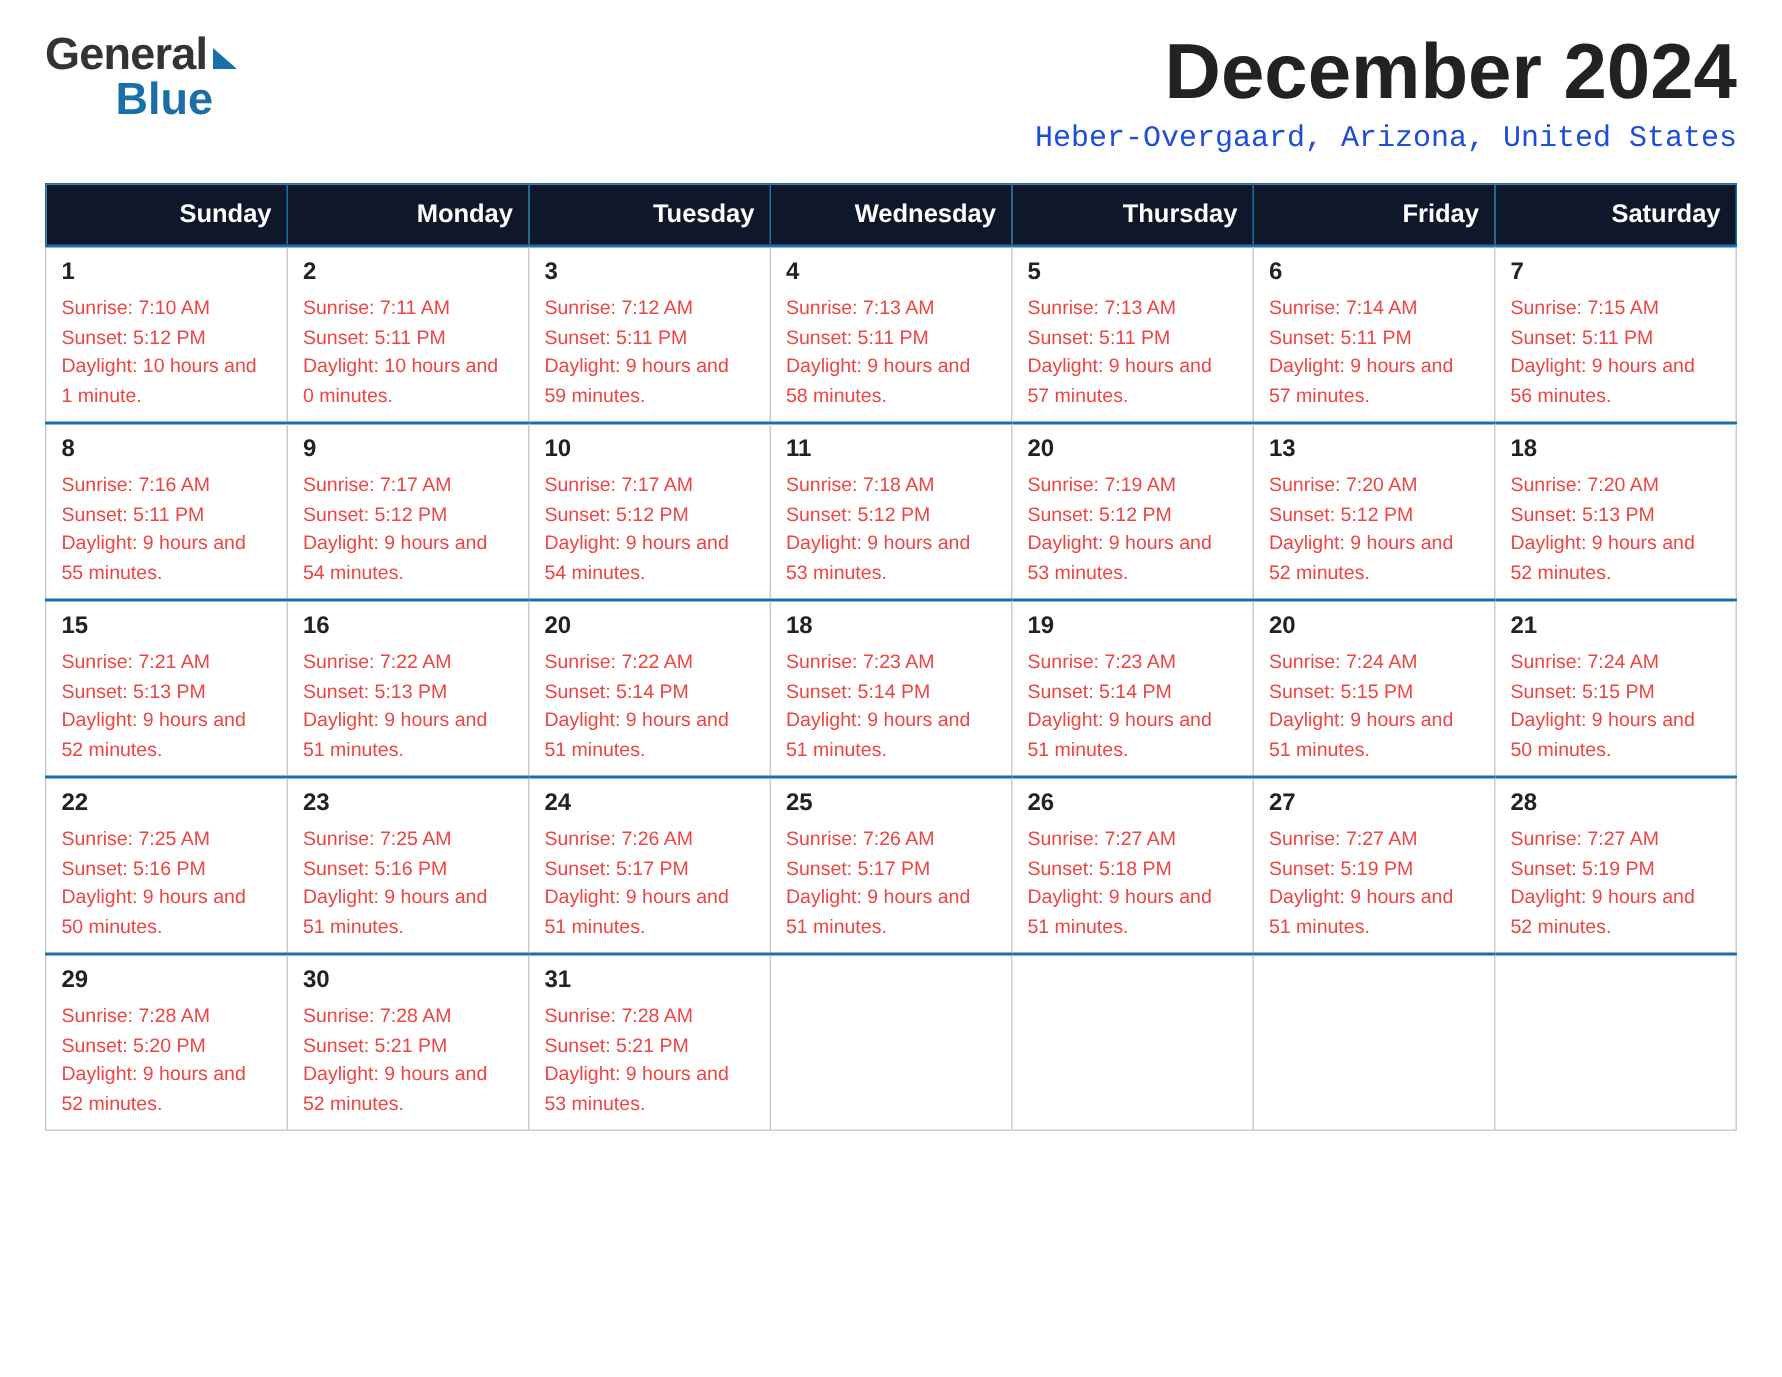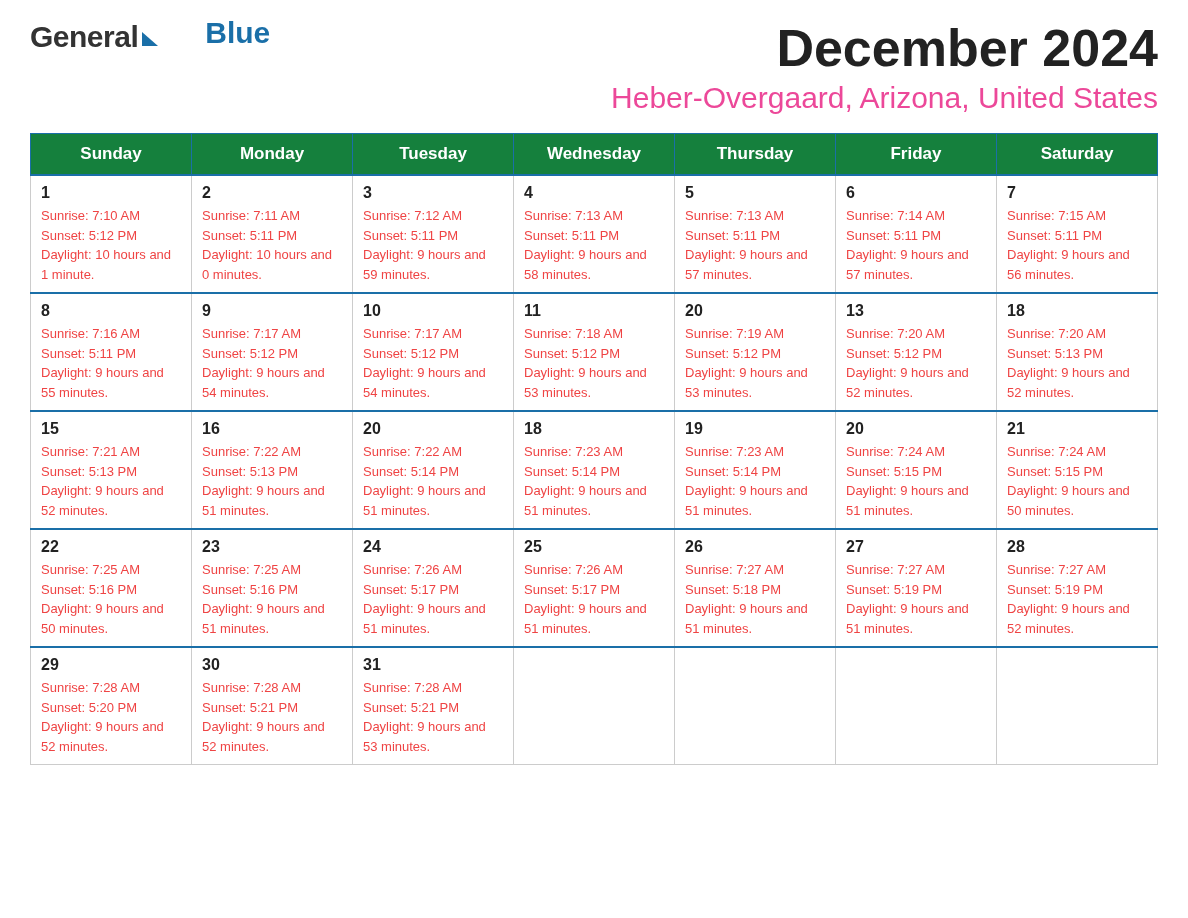--- a/index.html
+++ b/index.html
@@ -11,48 +11,49 @@
       padding: 20px 30px;
     }
     .header {
       display: flex;
       justify-content: space-between;
       align-items: flex-start;
       margin-bottom: 18px;
     }
     .logo {
       display: flex;
-      flex-direction: row;
+      flex-direction: column;
       align-items: flex-start;
     }
     .title-block {
       text-align: right;
     }
     .month-title {
       font-size: 52px;
       font-weight: bold;
       color: #222;
       line-height: 1.1;
     }
     .location-title {
-      font-size: 30px;
-      color: #ec4899;
+      font-size: 20px;
+      color: #1d4ed8;
       margin-top: 4px;
+      font-family: Liberation Mono, monospace;
     }
     .calendar-table {
       width: 100%;
       border-collapse: collapse;
     }
     .calendar-table thead tr th {
-      background-color: #15803d;
+      background-color: #0f172a;
       color: #fff;
       font-size: 17px;
       font-weight: bold;
       padding: 10px 10px 10px 10px;
-      text-align: center;
+      text-align: right;
       border: 1px solid #1a6fa8;
     }
     .calendar-table tbody tr td {
       vertical-align: top;
       border: 1px solid #ccc;
       padding: 8px 10px;
       width: 14.28%;
       min-height: 110px;
       font-size: 13px;
       color: #333;

